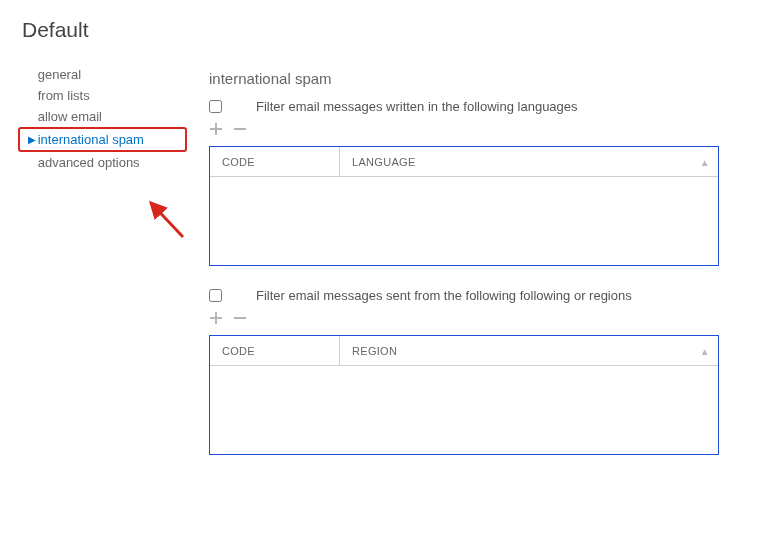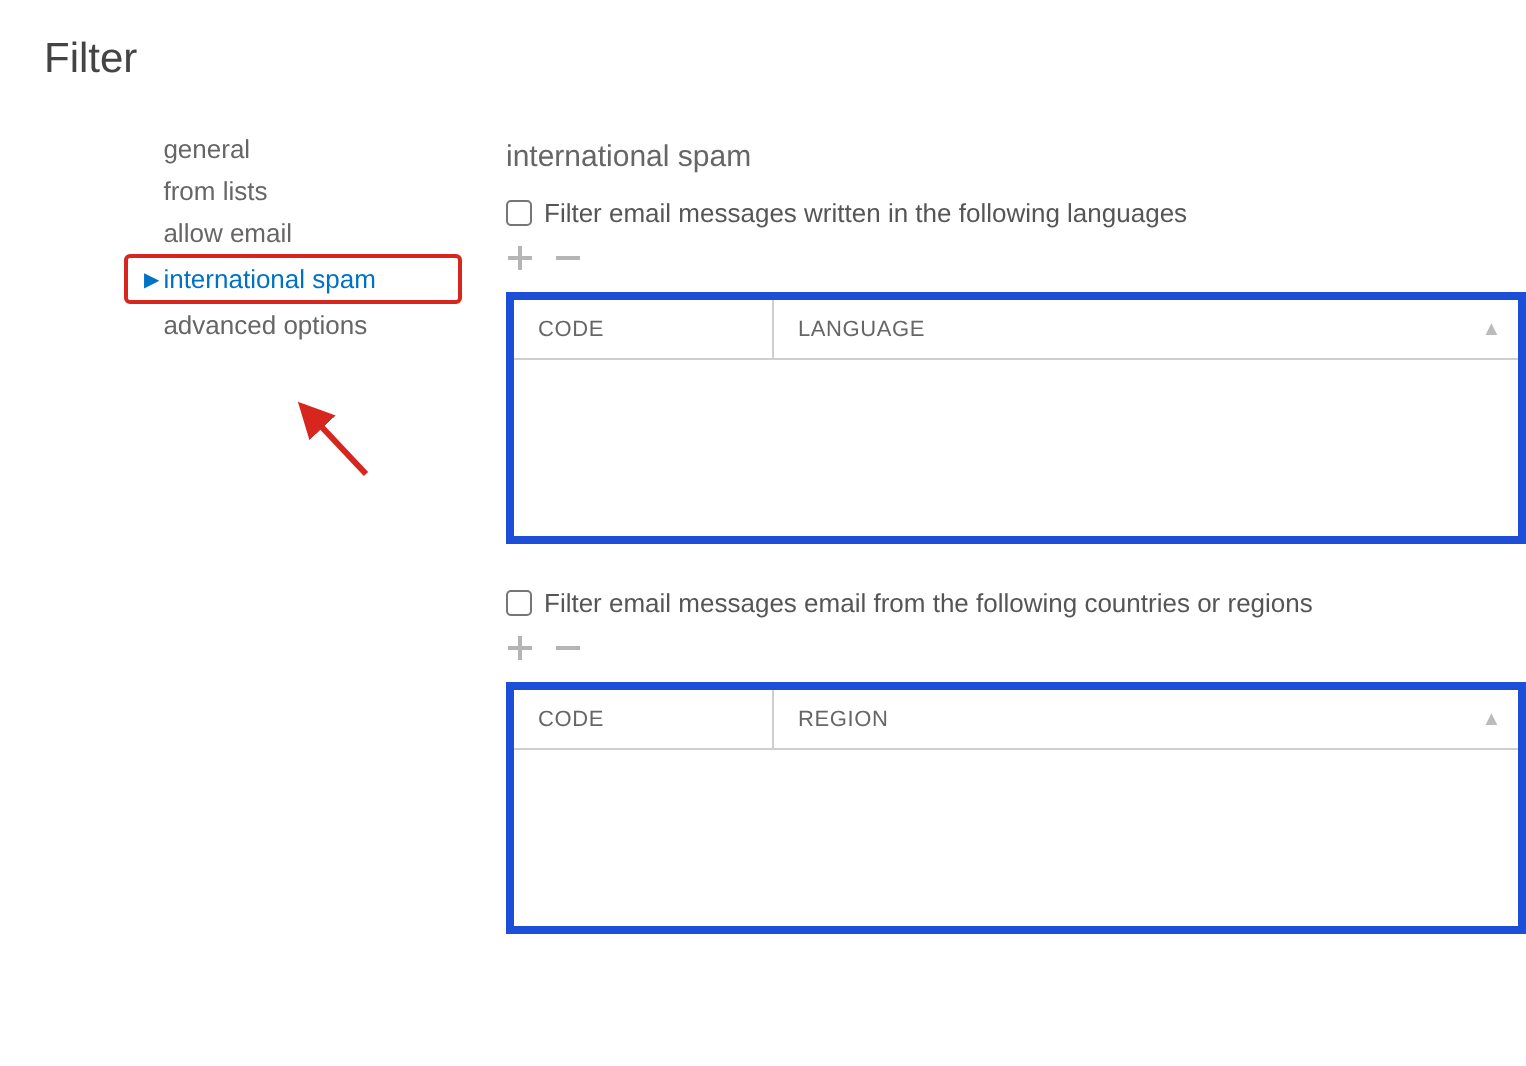--- a/index.html
+++ b/index.html
@@ -20,21 +20,20 @@
     color: #444;
     padding: 18px 0 22px 22px;
   }
   .layout {
     display: flex;
     padding-left: 22px;
   }
   .sidebar {
     width: 165px;
     flex-shrink: 0;
-    margin-left: 44px;
   }
   .sidebar-item {
     position: relative;
     padding: 3px 0 3px 6px;
     font-size: 13px;
     color: #666;
     cursor: pointer;
     display: flex;
     align-items: center;
   }
@@ -62,39 +61,39 @@
     font-size: 15px;
     color: #666;
     margin: 6px 0 12px 0;
   }
   .checkbox-row {
     display: flex;
     align-items: center;
     margin-bottom: 8px;
   }
   .checkbox-row input[type="checkbox"] { margin: 0 6px 0 0; }
-  .checkbox-row label { color: #555; font-size: 13px; }
+  .checkbox-row label { color: #555; font-size: 13px; margin-left: 28px; }
   .icon-row {
     display: flex;
     align-items: center;
     gap: 10px;
     margin-bottom: 10px;
   }
   .icon-btn {
     width: 14px;
     height: 14px;
     display: flex;
     align-items: center;
     justify-content: center;
     cursor: pointer;
     color: #b5b5b5;
   }
   .icon-btn svg { display: block; }
   .grid {
-    border: 4px solid #1d4ed8;
+    border: 1px solid #1d4ed8;
     width: 510px;
     min-height: 120px;
     margin-bottom: 22px;
   }
   .grid-header {
     display: flex;
     height: 30px;
     border-bottom: 1px solid #cfcfcf;
     font-size: 11px;
     color: #666;
@@ -125,21 +124,21 @@
   .arrow-svg {
     position: absolute;
     left: 143px;
     top: 195px;
     pointer-events: none;
   }
 </style>
 </head>
 <body>
 
-<div class="page-title">Filter</div>
+<div class="page-title">Default</div>
 
 <div class="layout">
   <div class="sidebar">
     <div class="sidebar-item">
       <span class="caret">▶</span>
       <span class="sidebar-label">general</span>
     </div>
     <div class="sidebar-item">
       <span class="caret">▶</span>
       <span class="sidebar-label">from lists</span>
@@ -186,21 +185,21 @@
         <div class="grid-col name">
           <span>LANGUAGE</span>
           <span class="sort-caret">▲</span>
         </div>
       </div>
       <div class="grid-body" style="height:88px;"></div>
     </div>
 
     <div class="checkbox-row">
       <input type="checkbox" id="region-cb" style="">
-      <label for="region-cb">Filter email messages email from the following countries or regions</label>
+      <label for="region-cb">Filter email messages sent from the following following or regions</label>
     </div>
     <div class="icon-row">
       <div class="icon-btn">
         <svg width="14" height="14" viewBox="0 0 14 14">
             <rect x="6" y="1" width="2" height="12" fill="currentColor"></rect>
             <rect x="1" y="6" width="12" height="2" fill="currentColor"></rect>
           </svg>
       </div>
       <div class="icon-btn">
         <svg width="14" height="14" viewBox="0 0 14 14">

